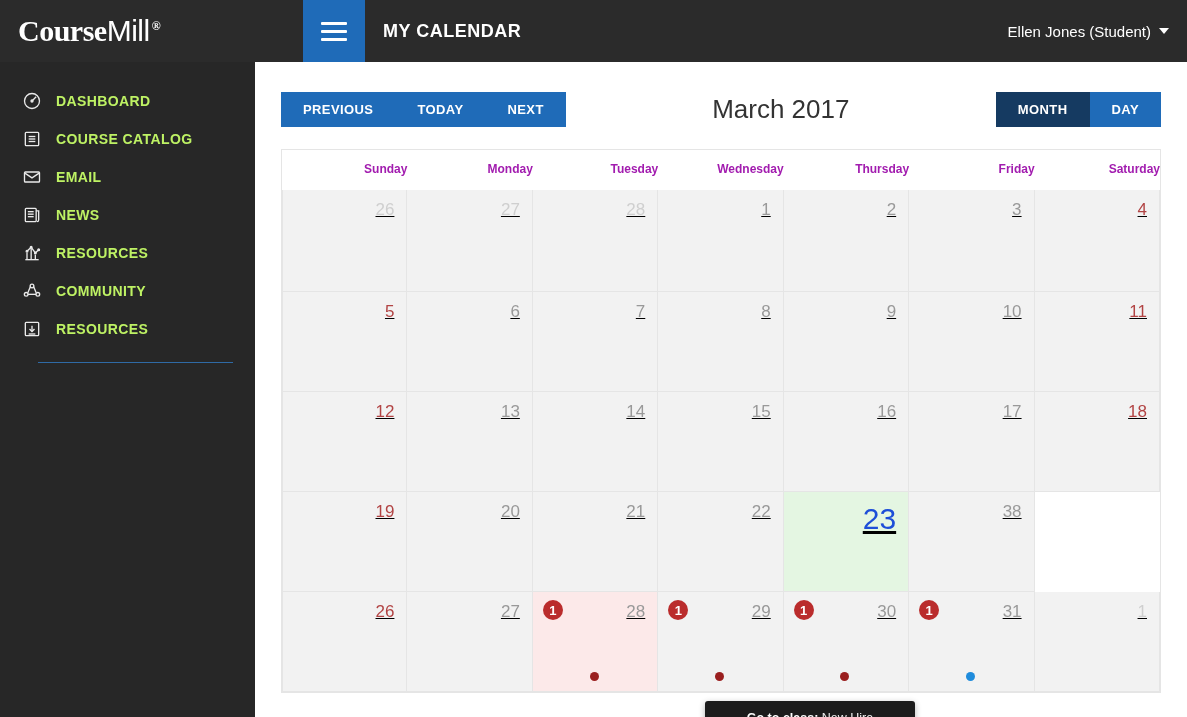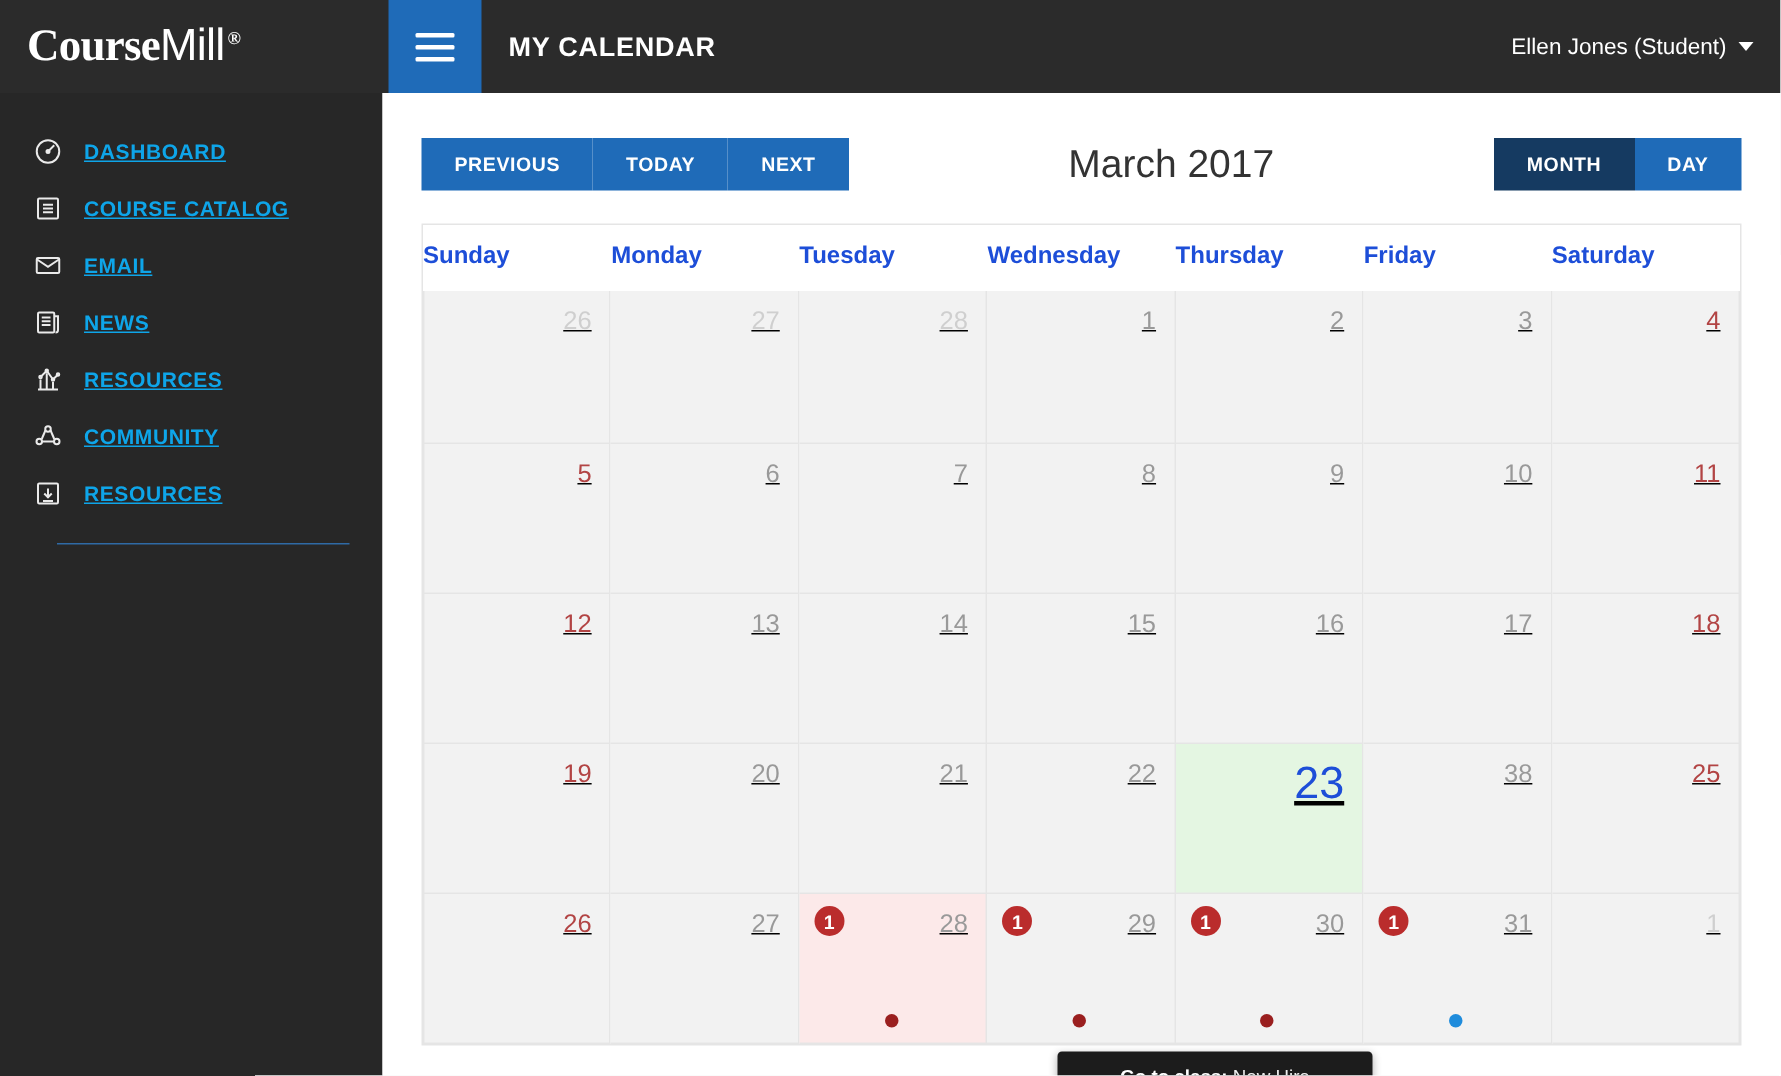--- a/index.html
+++ b/index.html
@@ -4,21 +4,21 @@
 <style>
   * { box-sizing: border-box; margin: 0; padding: 0; }
   html, body { height: 100%; font-family: "Segoe UI", Arial, sans-serif; }
   body { display: flex; flex-direction: column; background: #f5f5f5; width: 1187px; height: 717px; overflow: hidden; }
 
   
   .topbar {
     display: flex; align-items: center; height: 62px;
     background: #2b2b2b; color: #fff; position: relative;
   }
-  .logo-area { width: 259px; height: 100%; display: flex; align-items: center; padding-left: 18px; }
+  .logo-area { width: 303px; height: 100%; display: flex; align-items: center; padding-left: 18px; }
   .logo-text { font-size: 30px; font-weight: 600; letter-spacing: -0.5px; font-family: Georgia, serif; }
   .logo-text .mill   { font-weight: 300; font-family: "Segoe UI", Arial, sans-serif; }
   .logo-text sup { font-size: 12px; vertical-align: super; margin-left:2px; }
   .menu-toggle {
     width: 62px; height: 62px; background: #1f6bb8; display: flex; align-items: center;
     justify-content: center; cursor: pointer;
   }
   .hamburger, .hamburger::before, .hamburger::after {
     content:""; display:block; width:26px; height:3px; background:#fff; border-radius:1px;
   }
@@ -26,21 +26,21 @@
   .hamburger::before { position:absolute; top:-8px; }
   .hamburger::after  { position:absolute; top: 8px; }
 
   .page-title { margin-left: 18px; font-size: 18px; font-weight: 700; letter-spacing: 0.5px; }
   .user-menu { margin-left: auto; margin-right: 18px; font-size: 15px; display:flex; align-items:center; gap:8px; cursor:pointer; }
   .caret-down { width:0; height:0; border-left:5px solid transparent; border-right:5px solid transparent; border-top:6px solid #fff; }
 
   
   .main { display:flex; flex:1; min-height:0; }
   .sidebar {
-    width: 255px; background:#272727; color:#0ea5e9; padding-top: 20px; flex-shrink:0;text-decoration:underline;
+    width: 255px; background:#272727; color:#bef264; padding-top: 20px; flex-shrink:0;
   }
   .nav-item {
     display:flex; align-items:center; gap:14px; padding:9px 18px; font-size:14px; font-weight:700;
     letter-spacing:0.4px; cursor:pointer; border-left:4px solid transparent;
   }
   .nav-item.active { background:#1e2d4a; border-left-color:#1f6bb8; }
   .nav-icon { width:20px; height:20px; display:inline-flex; align-items:center; justify-content:center; flex-shrink:0; }
   .nav-icon svg { width:20px; height:20px; stroke:#eaeaea; fill:none; stroke-width:1.6; }
   .sidebar-divider { height:1px; background:#2f6aa5; margin:14px 22px 0 38px; }
 
@@ -51,21 +51,21 @@
   .btn {
     background:#1f6bb8; color:#fff; font-size:13px; font-weight:600; letter-spacing:0.4px;
     padding:10px 22px; border:none; cursor:pointer;
   }
   .btn.view-active { background:#153a61; }
   .cal-title { font-size:26px; font-weight:500; color:#333; }
 
   .calendar { border:1px solid #e5e5e5; }
   .dow-row { display:grid; grid-template-columns: repeat(7,1fr); }
   .dow {
-    text-align:left; font-weight:700; font-size:16px; color:#1d4ed8; padding:12px 0 14px;
+    text-align:right; font-weight:700; font-size:12px; color:#a21caf; padding:12px 0 14px;
   }
   .weeks { display:flex; flex-direction:column;text-decoration:underline; }
   .week { display:grid; grid-template-columns: repeat(7,1fr); height:100px; }
   .week:first-child { height: 102px; }
   .day {
     border:1px solid #e5e5e5; border-left:none; border-top:none; background:#f2f2f2;
     position:relative; padding:10px 12px 6px 10px;
     display:flex; flex-direction:column;
   }
   .day:first-child { border-left:1px solid #e5e5e5; }
@@ -311,23 +311,20 @@
             </div>
             <div class="day">
               <span class="num">22</span>
             </div>
             <div class="day today">
               <span class="num">23</span>
             </div>
             <div class="day">
               <span class="num">38</span>
             </div>
-            <div class="day red">
-              <span class="num">25</span>
-            </div>
           </div>
           <div class="week">
             <div class="day red">
               <span class="num">26</span>
             </div>
             <div class="day">
               <span class="num">27</span>
             </div>
             <div class="day hl">
               <span class="badge">1</span>

